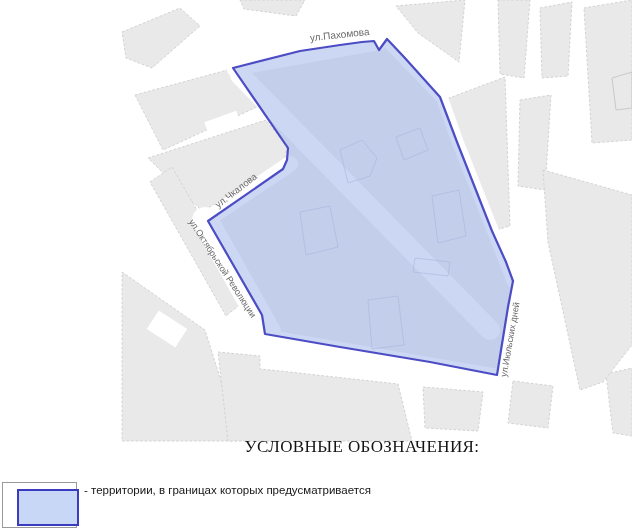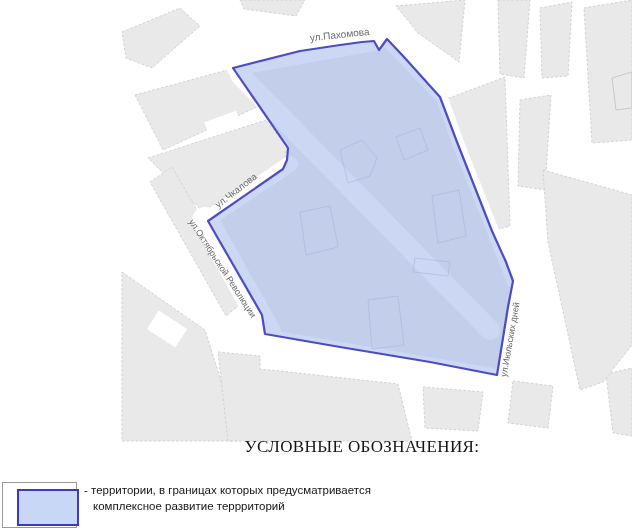--- a/index.html
+++ b/index.html
@@ -100,14 +100,13 @@
 </div>
 
 <div class="legend-title">УСЛОВНЫЕ ОБОЗНАЧЕНИЯ:</div>
 
 <div class="legend-swatch-outer">
   <div class="legend-swatch-inner"></div>
 </div>
 
 <div class="legend-text">
   <div class="line1">- территории, в границах которых предусматривается</div>
-  <div class="line2">комплексное развитие террриторий</div>
 </div>
 
 </body></html>

